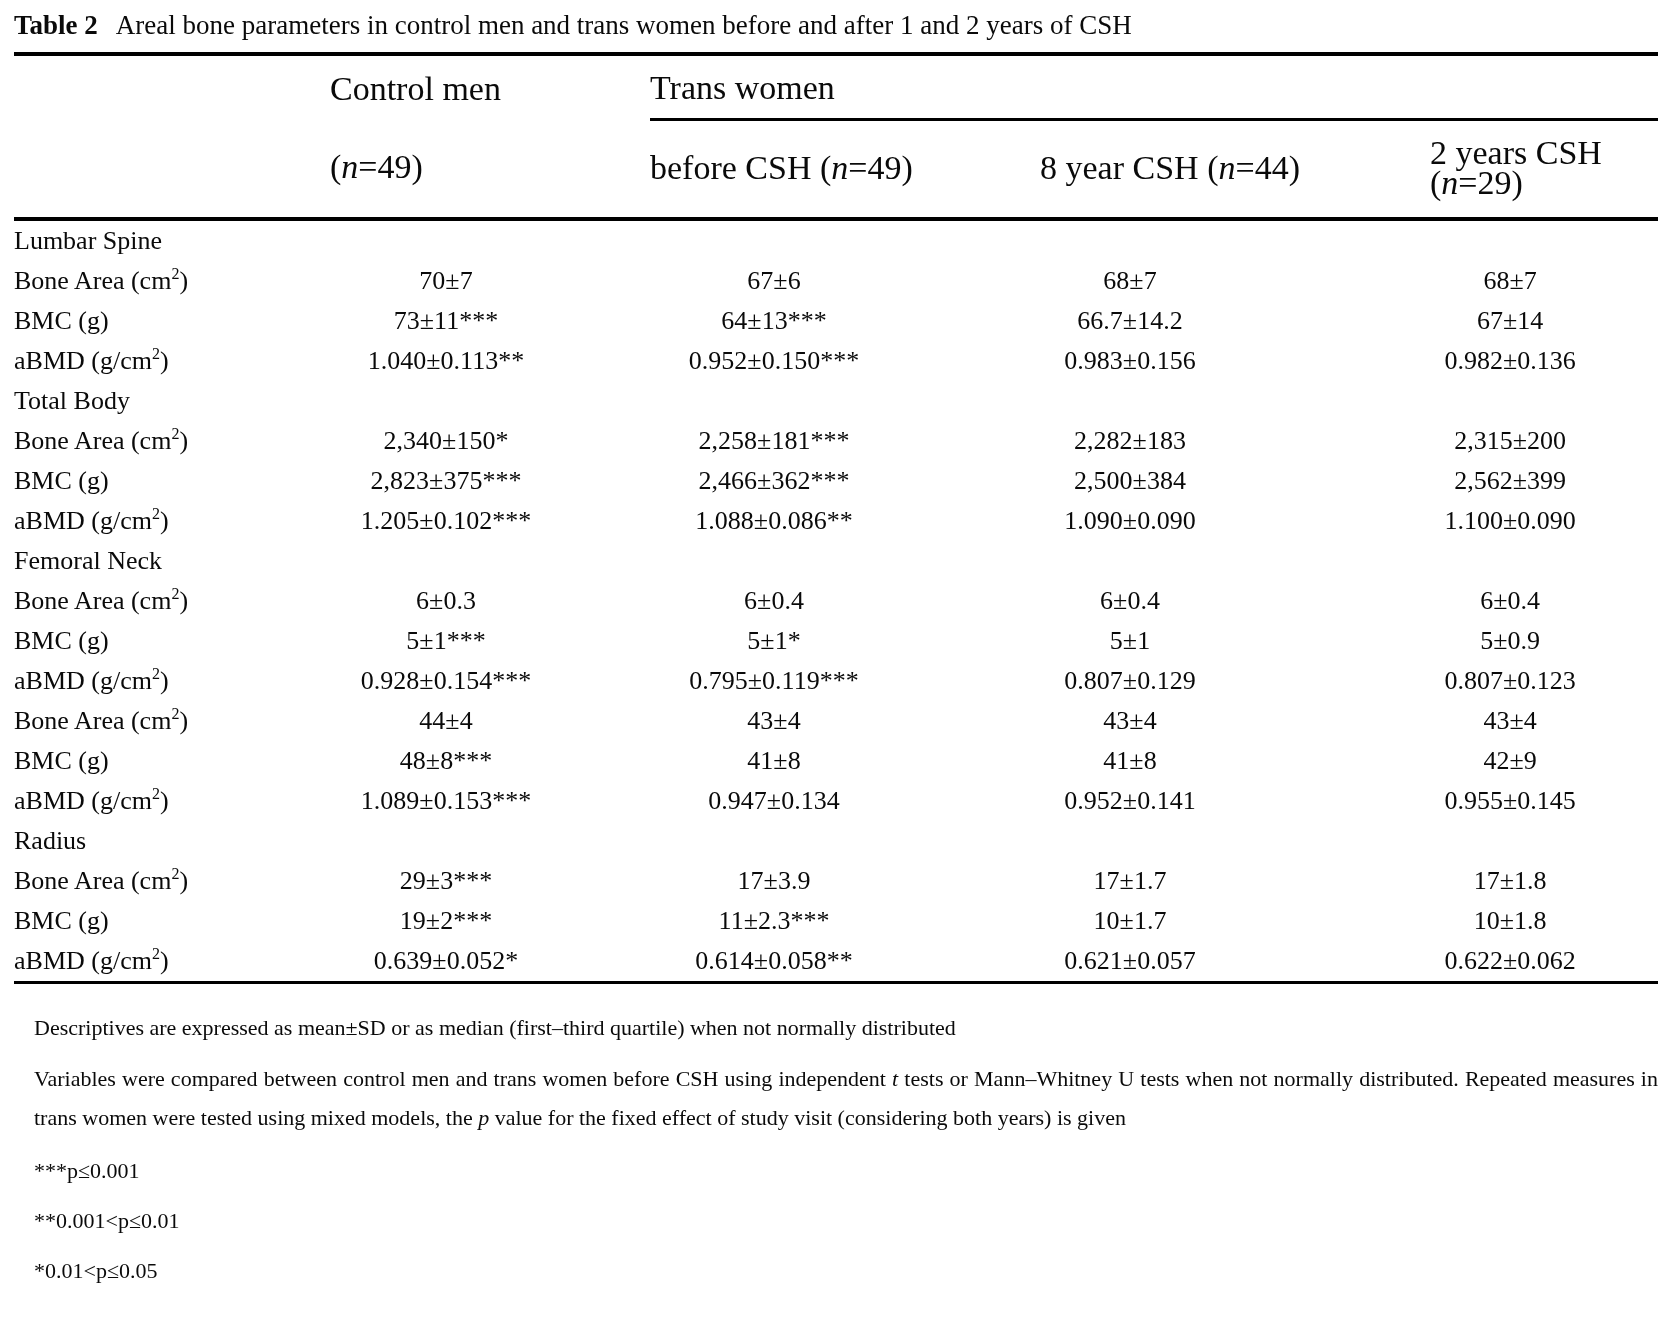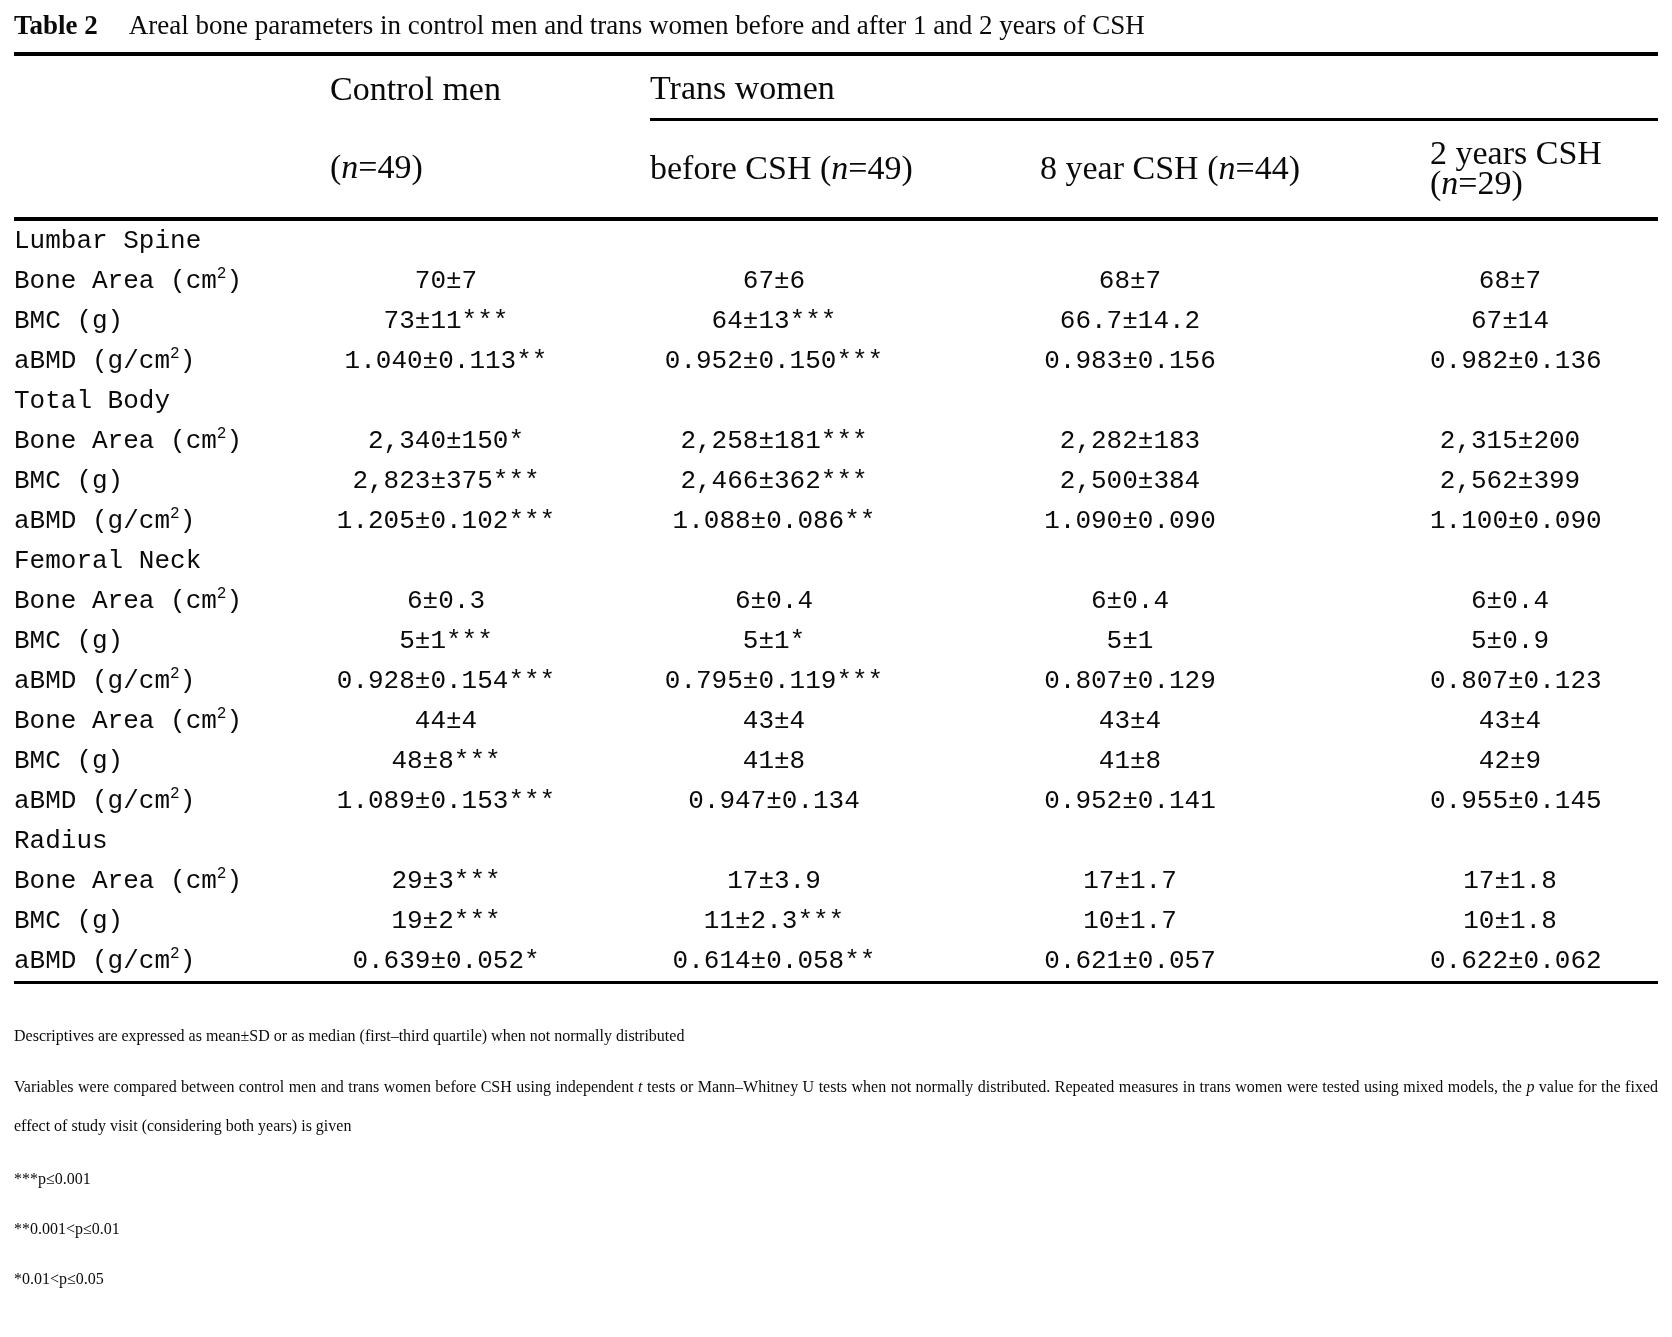--- a/index.html
+++ b/index.html
@@ -17,21 +17,21 @@
     width: 1644px;
   }
   .table-title {
     font-size: 27px;
     line-height: 34px;
     margin: 0 0 10px 0;
     white-space: nowrap;
   }
   .table-title .title-label {
     font-weight: bold;
-    margin-right: 31px;
+    margin-right: 18px;
   }
   table.areal-table {
     width: 1644px;
     border-collapse: collapse;
     table-layout: fixed;
     border-top: 4px solid #000;
   }
   thead {
     border-bottom: 4px solid #000;
   }
@@ -66,30 +66,30 @@
   }
   td.val {
     text-align: center;
   }
   tbody tr td.val:nth-child(2) { padding-right: 88px; }
   tbody tr td.val:nth-child(3) { padding-right: 142px; }
   tbody tr td.val:nth-child(4) { padding-right: 210px; }
   tbody tr td.val:nth-child(5) { padding-right: 68px; }
   tbody {
     border-bottom: 3px solid #000;
-    font-family: Liberation Mono, monospace;
   }
   sup {
     font-size: 16px;
     line-height: 0;
     vertical-align: super;
   }
   .footnotes {
-    padding-top: 20px;
-    font-size: 16px;
+    padding-top: 12px;
+    font-size: 22px;
+    margin-left: 20px;
   }
   .footnotes p {
     margin: 12px 0;
     line-height: 39px;
   }
   .footnotes p.fn-long {
     text-align: justify;
   }
   .footnotes p.fn-sig {
     margin: 6px 0;

